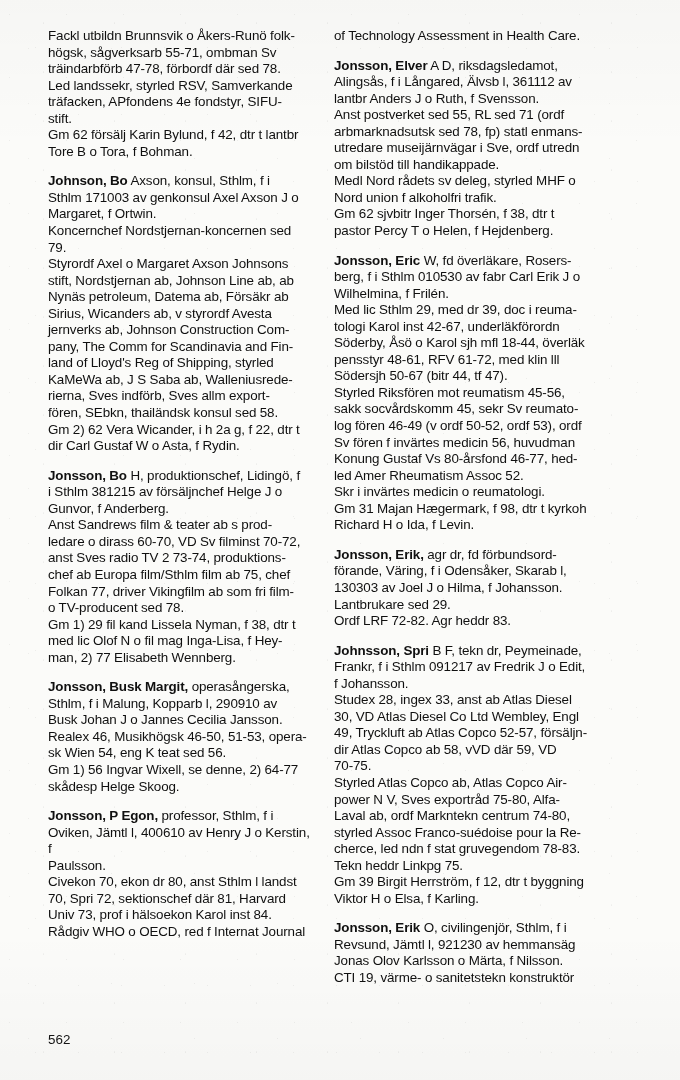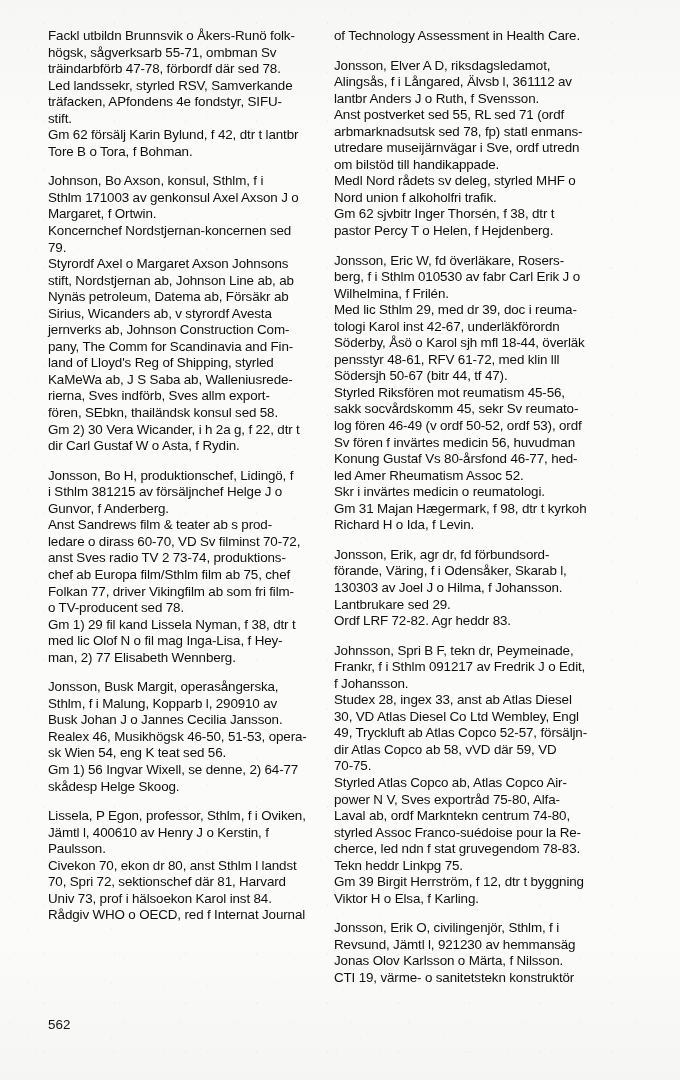--- a/index.html
+++ b/index.html
@@ -51,27 +51,27 @@
     font-size: 13.4px;
     line-height: 16.55px;
     letter-spacing: -0.12px;
     word-spacing: -0.1px;
     text-align: left;
     white-space: pre-wrap;
     font-weight: 400;
   }
 
   .headword {
-    font-weight: 400;
+    font-weight: 700;
   }
 
   .folio {
     position: absolute;
     left: 48px;
-    bottom: 47px;
+    bottom: 32px;
     font-size: 13.4px;
     line-height: 16px;
     letter-spacing: 0.1px;
     color: #141414;
   }
 
   
   .grain {
     position: absolute;
     inset: 0;
@@ -114,21 +114,21 @@
         <p class="para">Styrordf Axel o Margaret Axson Johnsons
 stift, Nordstjernan ab, Johnson Line ab, ab
 Nynäs petroleum, Datema ab, Försäkr ab
 Sirius, Wicanders ab, v styrordf Avesta
 jernverks ab, Johnson Construction Com-
 pany, The Comm for Scandinavia and Fin-
 land of Lloyd's Reg of Shipping, styrled
 KaMeWa ab, J S Saba ab, Walleniusrede-
 rierna, Sves indförb, Sves allm export-
 fören, SEbkn, thailändsk konsul sed 58.</p>
-        <p class="para">Gm 2) 30 Vera Wicander, i h 2a g, f 22, dtr t
+        <p class="para">Gm 2) 62 Vera Wicander, i h 2a g, f 22, dtr t
 dir Carl Gustaf W o Asta, f Rydin.</p>
       </div>
 
       <div class="entry">
         <p class="para"><span class="headword">Jonsson, Bo</span> H, produktionschef, Lidingö, f
 i Sthlm 381215 av försäljnchef Helge J o
 Gunvor, f Anderberg.</p>
         <p class="para">Anst Sandrews film &amp; teater ab s prod-
 ledare o dirass 60-70, VD Sv filminst 70-72,
 anst Sves radio TV 2 73-74, produktions-
@@ -144,21 +144,21 @@
         <p class="para"><span class="headword">Jonsson, Busk Margit,</span> operasångerska,
 Sthlm, f i Malung, Kopparb l, 290910 av
 Busk Johan J o Jannes Cecilia Jansson.</p>
         <p class="para">Realex 46, Musikhögsk 46-50, 51-53, opera-
 sk Wien 54, eng K teat sed 56.</p>
         <p class="para">Gm 1) 56 Ingvar Wixell, se denne, 2) 64-77
 skådesp Helge Skoog.</p>
       </div>
 
       <div class="entry">
-        <p class="para"><span class="headword">Lissela, P Egon,</span> professor, Sthlm, f i Oviken, Jämtl l, 400610 av Henry J o Kerstin, f
+        <p class="para"><span class="headword">Jonsson, P Egon,</span> professor, Sthlm, f i Oviken, Jämtl l, 400610 av Henry J o Kerstin, f
 Paulsson.</p>
         <p class="para">Civekon 70, ekon dr 80, anst Sthlm l landst
 70, Spri 72, sektionschef där 81, Harvard
 Univ 73, prof i hälsoekon Karol inst 84.</p>
         <p class="para">Rådgiv WHO o OECD, red f Internat Journal</p>
       </div>
 
     </div>
 
     <div class="col col-right">

